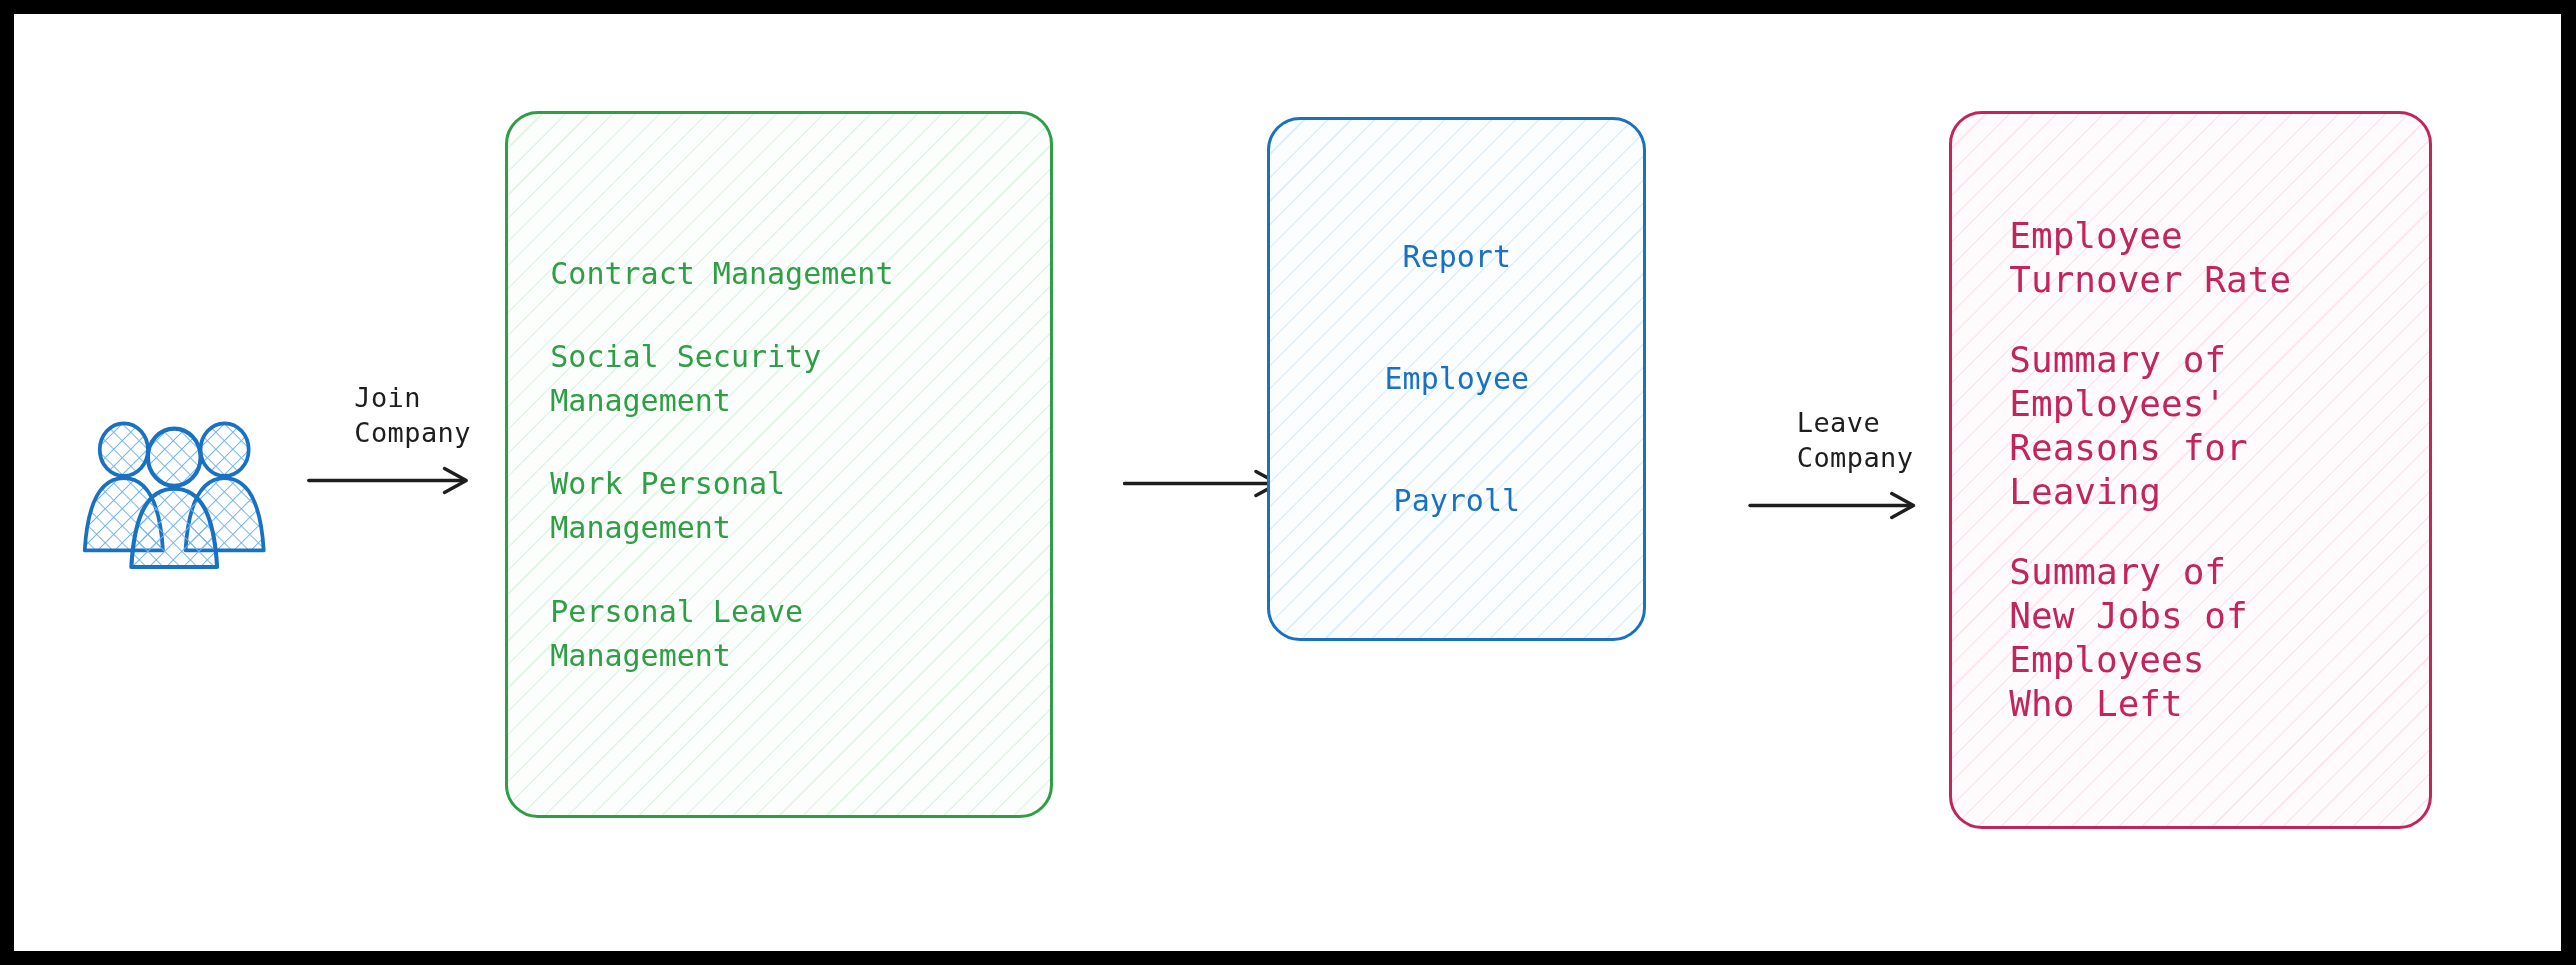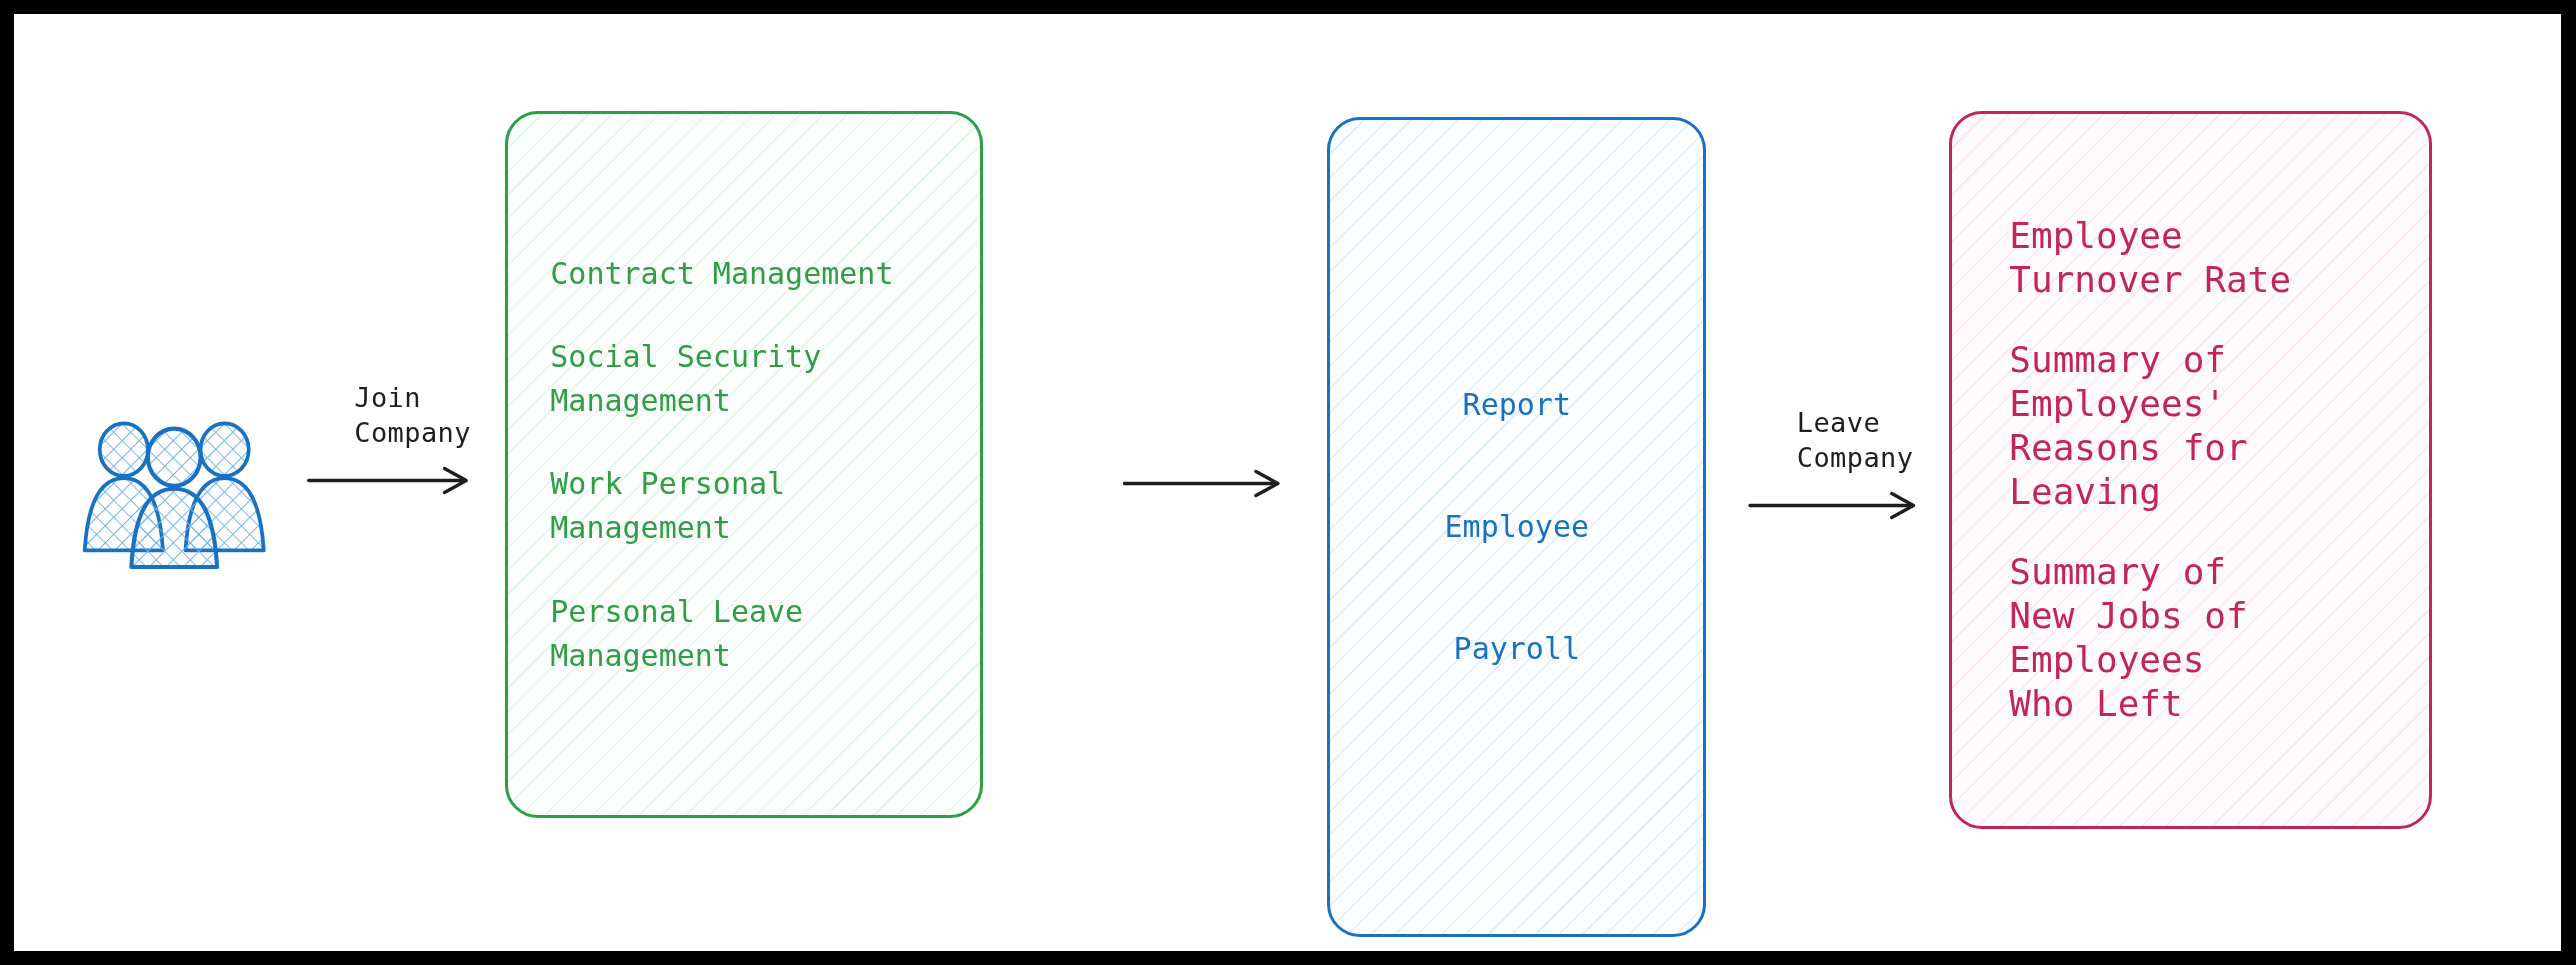--- a/index.html
+++ b/index.html
@@ -41,38 +41,38 @@
     height:100%;
     box-sizing:border-box;
   }
   .node .line{
     font-family:"DejaVu Sans Mono","Liberation Mono",monospace;
     white-space:pre-line;
   }
 
   
   #node-green{
-    left:491px; top:97px; width:478px; height:707px;
+    left:491px; top:97px; width:548px; height:707px;
     border-color:#2f9e44;
     background:#fbfefc;
   }
   #node-green .hatch{
     background:repeating-linear-gradient(135deg,
       rgba(64,192,87,0.13) 0px, rgba(64,192,87,0.13) 1.5px,
       rgba(255,255,255,0) 1.5px, rgba(255,255,255,0) 16.6px);
   }
   #node-green .content{padding:36px 26px 36px 42px;gap:0;}
   #node-green .line{
     color:#2f9e44;font-size:30px;line-height:44px;margin:19.6px 0;
     text-align:left;
   }
 
   
   #node-blue{
-    left:1313px; top:103px; width:379px; height:820px;
+    left:1253px; top:103px; width:379px; height:524px;
     border-color:#1971c2;
     background:#fbfdff;
   }
   #node-blue .hatch{
     background:repeating-linear-gradient(135deg,
       rgba(34,139,230,0.12) 0px, rgba(34,139,230,0.12) 1.5px,
       rgba(255,255,255,0) 1.5px, rgba(255,255,255,0) 16.6px);
   }
   #node-blue .content{padding:30px 15px;justify-content:center;}
   #node-blue .line{

